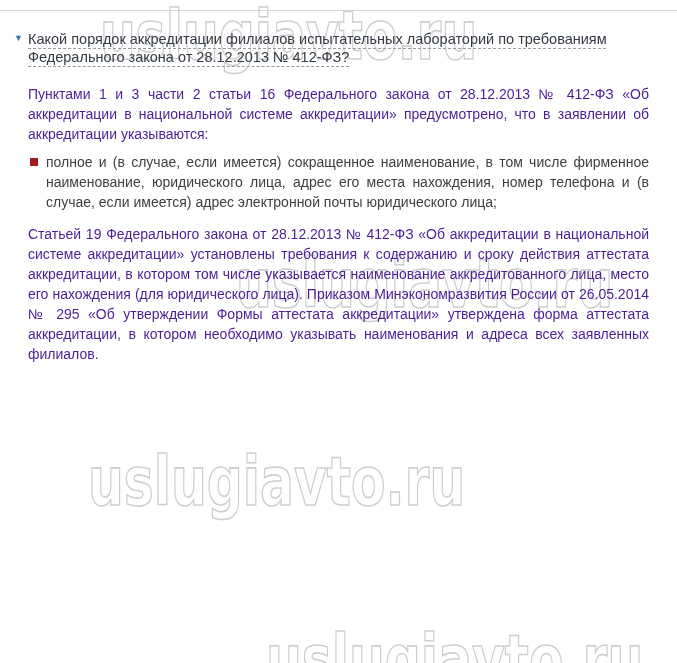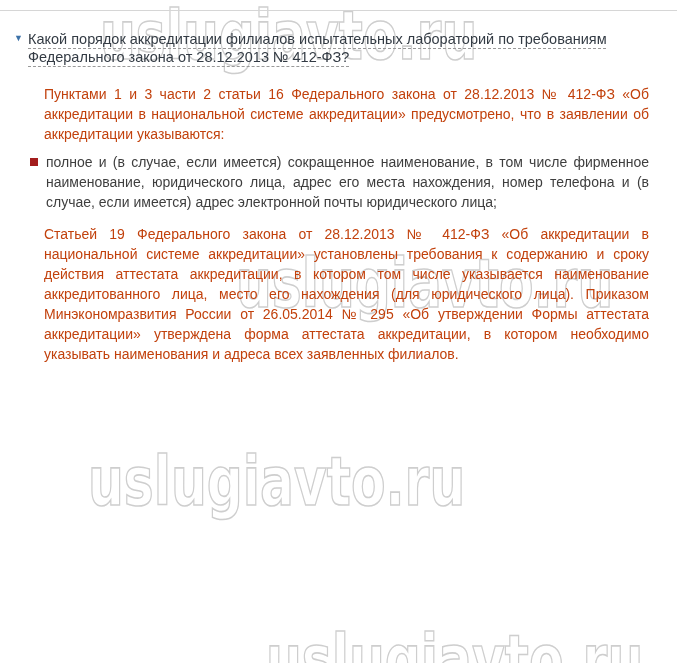--- a/index.html
+++ b/index.html
@@ -81,25 +81,25 @@
     color: #333b44;
     text-decoration: underline;
     text-decoration-style: dashed;
     text-decoration-color: #999999;
     text-decoration-thickness: 1px;
     text-underline-offset: 4px;
     cursor: pointer;
   }
 
   .answer p {
-    margin: 0 0 8px 16px;
+    margin: 0 0 8px 0;
     font-size: 14px;
     line-height: 20px;
     text-align: justify;
-    color: #c2410c;
+    color: #4c1d95;
   }
 
   .answer ul {
     list-style: none;
     margin: 8px 0 9px 0;
     padding: 0;
   }
   .answer li {
     position: relative;
     padding-left: 18px;

